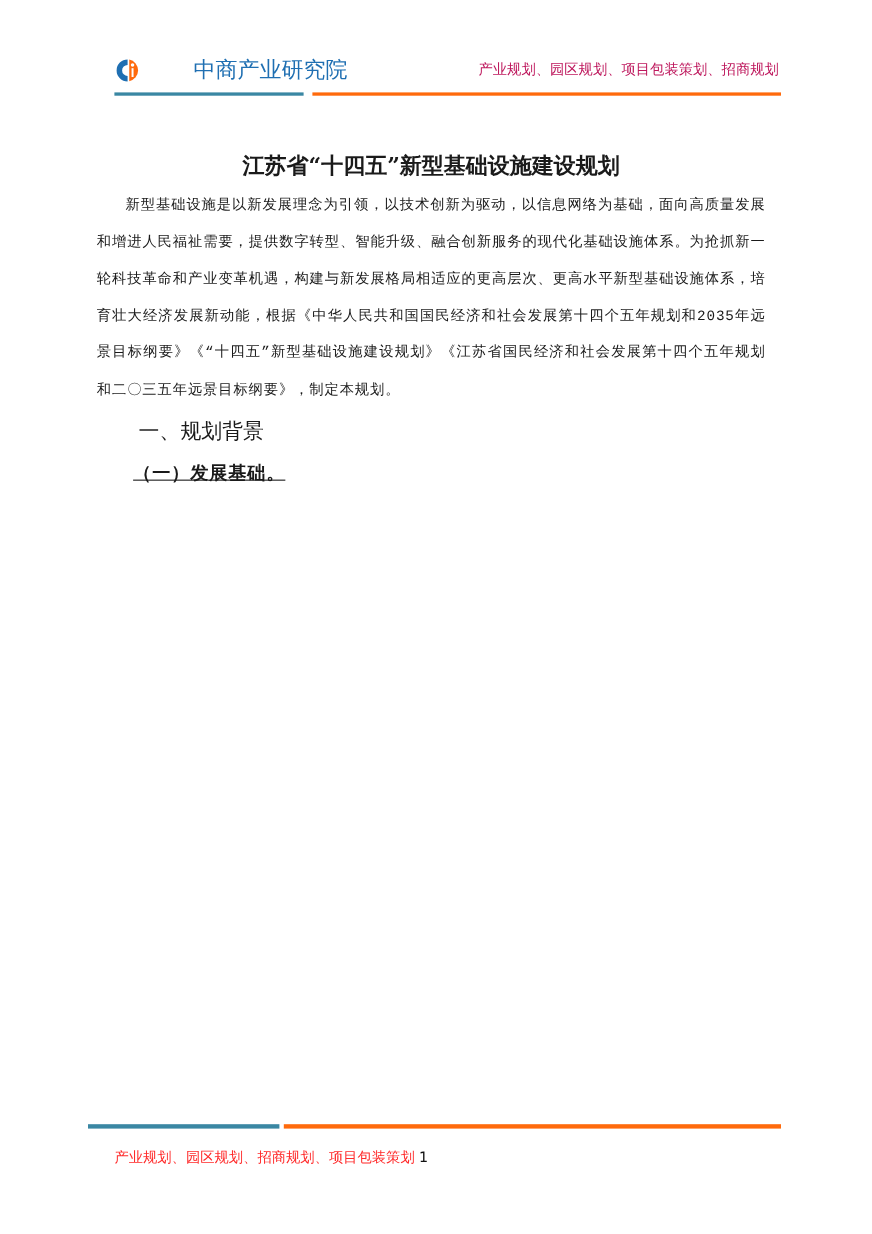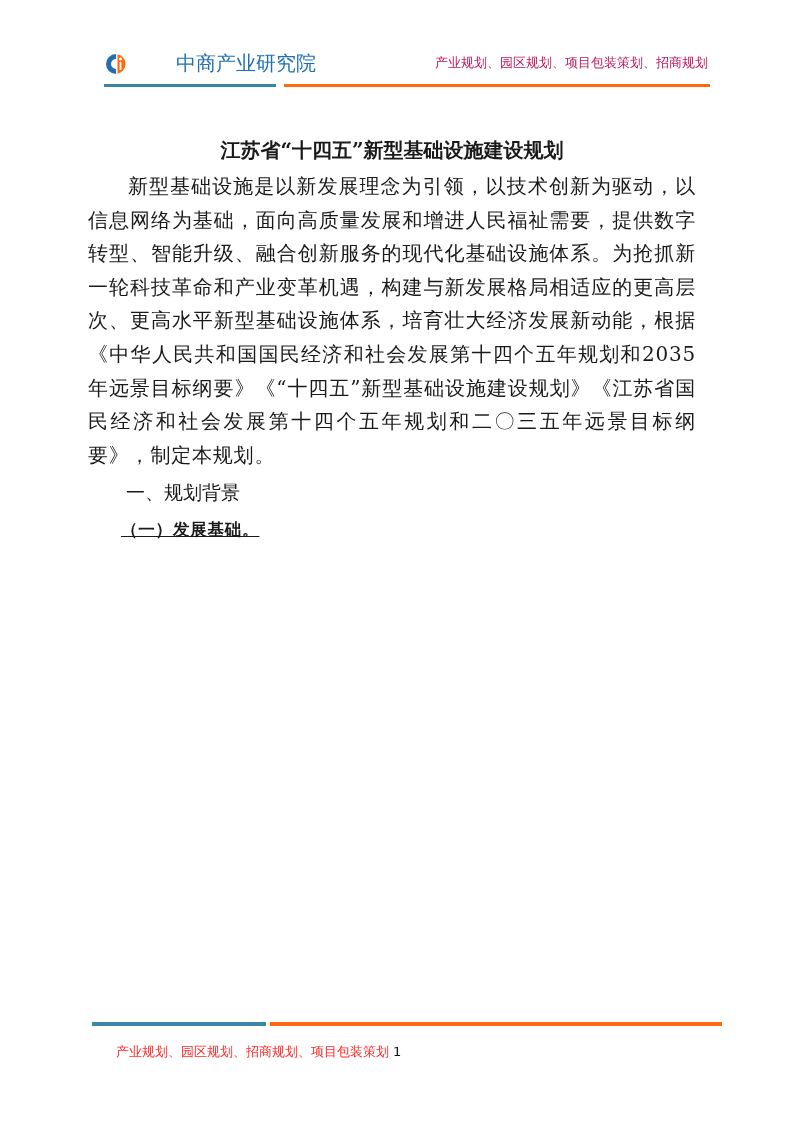--- a/index.html
+++ b/index.html
@@ -11,26 +11,26 @@
   .logo-text { font-family: "DejaVu Sans", "Liberation Sans", sans-serif; font-size: 20px;
                color: #1f6fb2; letter-spacing: 0px; font-weight: normal; }
   .header-tagline { position: absolute; right: 85px; top: 54px; font-family: "DejaVu Sans", "Liberation Sans", sans-serif;
                     font-size: 13px; color: #be185d; }
   .rule-blue { position: absolute; left: 104px; top: 84px; width: 172px; height: 3px; background: #3a87a3; }
   .rule-orange { position: absolute; left: 284px; top: 84px; width: 426px; height: 3px; background: #ff6a0c; }
 
   .content { position: absolute; left: 88px; top: 130px; width: 608px; }
   .doc-title { text-align: center; font-size: 20px; font-weight: bold; margin: 0; height: 40px; line-height: 40px;
                font-family: "DejaVu Serif", "Liberation Serif", serif; }
-  .para { font-size: 20px; line-height: 33.6px; margin: 0; text-align: justify; text-indent: 2em;
-          letter-spacing: 0.8px; }
+  .para { font-size: 13px; line-height: 33.6px; margin: 0; text-align: justify; text-indent: 2em;
+          letter-spacing: 0.8px; font-family: Liberation Mono, monospace; }
   .h1 { font-size: 19px; font-weight: normal; margin: 0; line-height: 40px; padding-left: 2em; }
   .h2 { font-size: 16.5px; margin: 0; line-height: 36px; padding-left: 2em; letter-spacing: 0.8px; text-decoration: underline; }
 
-  .footer { position: absolute; left: 12px; top: 1015px; width: 728px; height: 60px; }
+  .footer { position: absolute; left: 0; top: 1015px; width: 728px; height: 60px; }
   .f-rule-blue { position: absolute; left: 80px; top: 7px; width: 174px; height: 4px; background: #3a87a3; }
   .f-rule-orange { position: absolute; left: 258px; top: 7px; width: 452px; height: 4px; background: #ff6a0c; }
   .footer-text { position: absolute; left: 104px; top: 28px; font-family: "DejaVu Sans", "Liberation Sans", sans-serif;
                  font-size: 13px; color: #ff2a2a; }
   .page-num { color: #111; margin-left: 4px; }
 </style>
 </head>
 <body>
 
 <div class="header">

